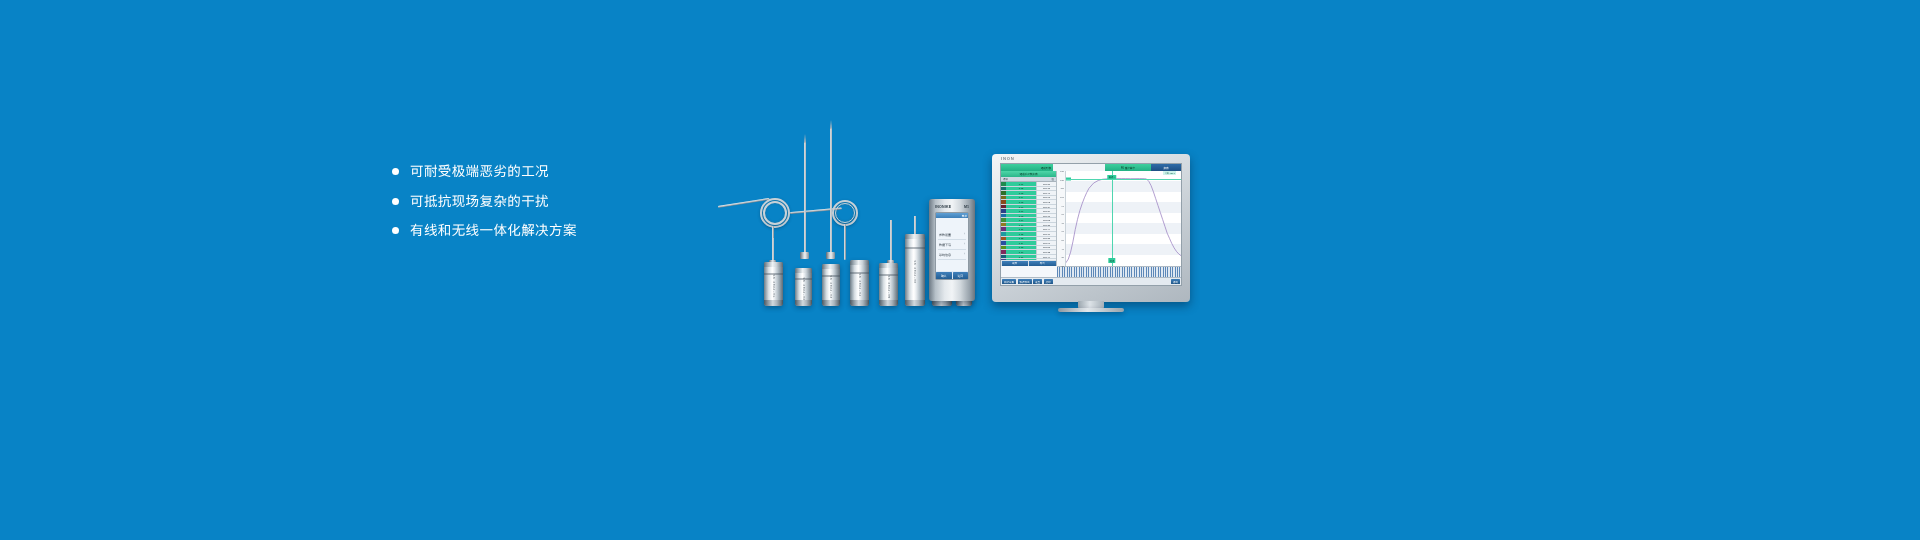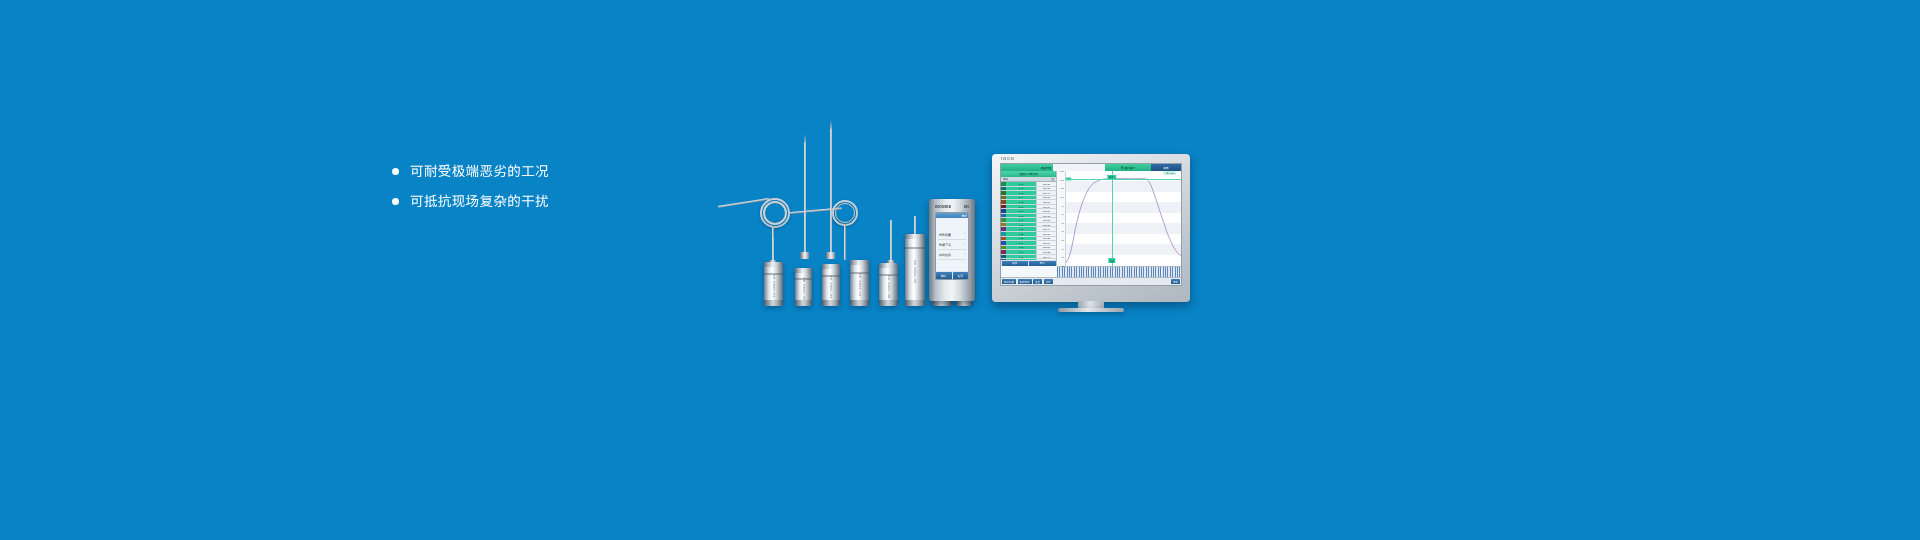--- a/index.html
+++ b/index.html
@@ -596,20 +596,24 @@
 
   <div id="copy">
     <ul id="bullets">
       <li class="bullet">
         <span class="bullet-dot"></span>
         <span>可耐受极端恶劣的工况</span>
       </li>
       <li class="bullet">
         <span class="bullet-dot"></span>
         <span>可抵抗现场复杂的干扰</span>
+      </li>
+      <li class="bullet">
+        <span class="bullet-dot"></span>
+        <span>有线和无线一体化解决方案</span>
       </li>
     </ul>
   </div>
 
   <div id="product-group">
 
     <div class="cable" style="left:18px; top:86px; width:52px; transform:rotate(-9deg); transform-origin:left center;"></div>
     <div class="coil" style="left:60px; top:78px; width:30px; height:30px; border-width:2.4px;"></div>
     <div class="coil" style="left:63px; top:81px; width:24px; height:24px; border-width:2px;"></div>
     <div class="cable-v" style="left:72px; top:106px; height:38px;"></div>

